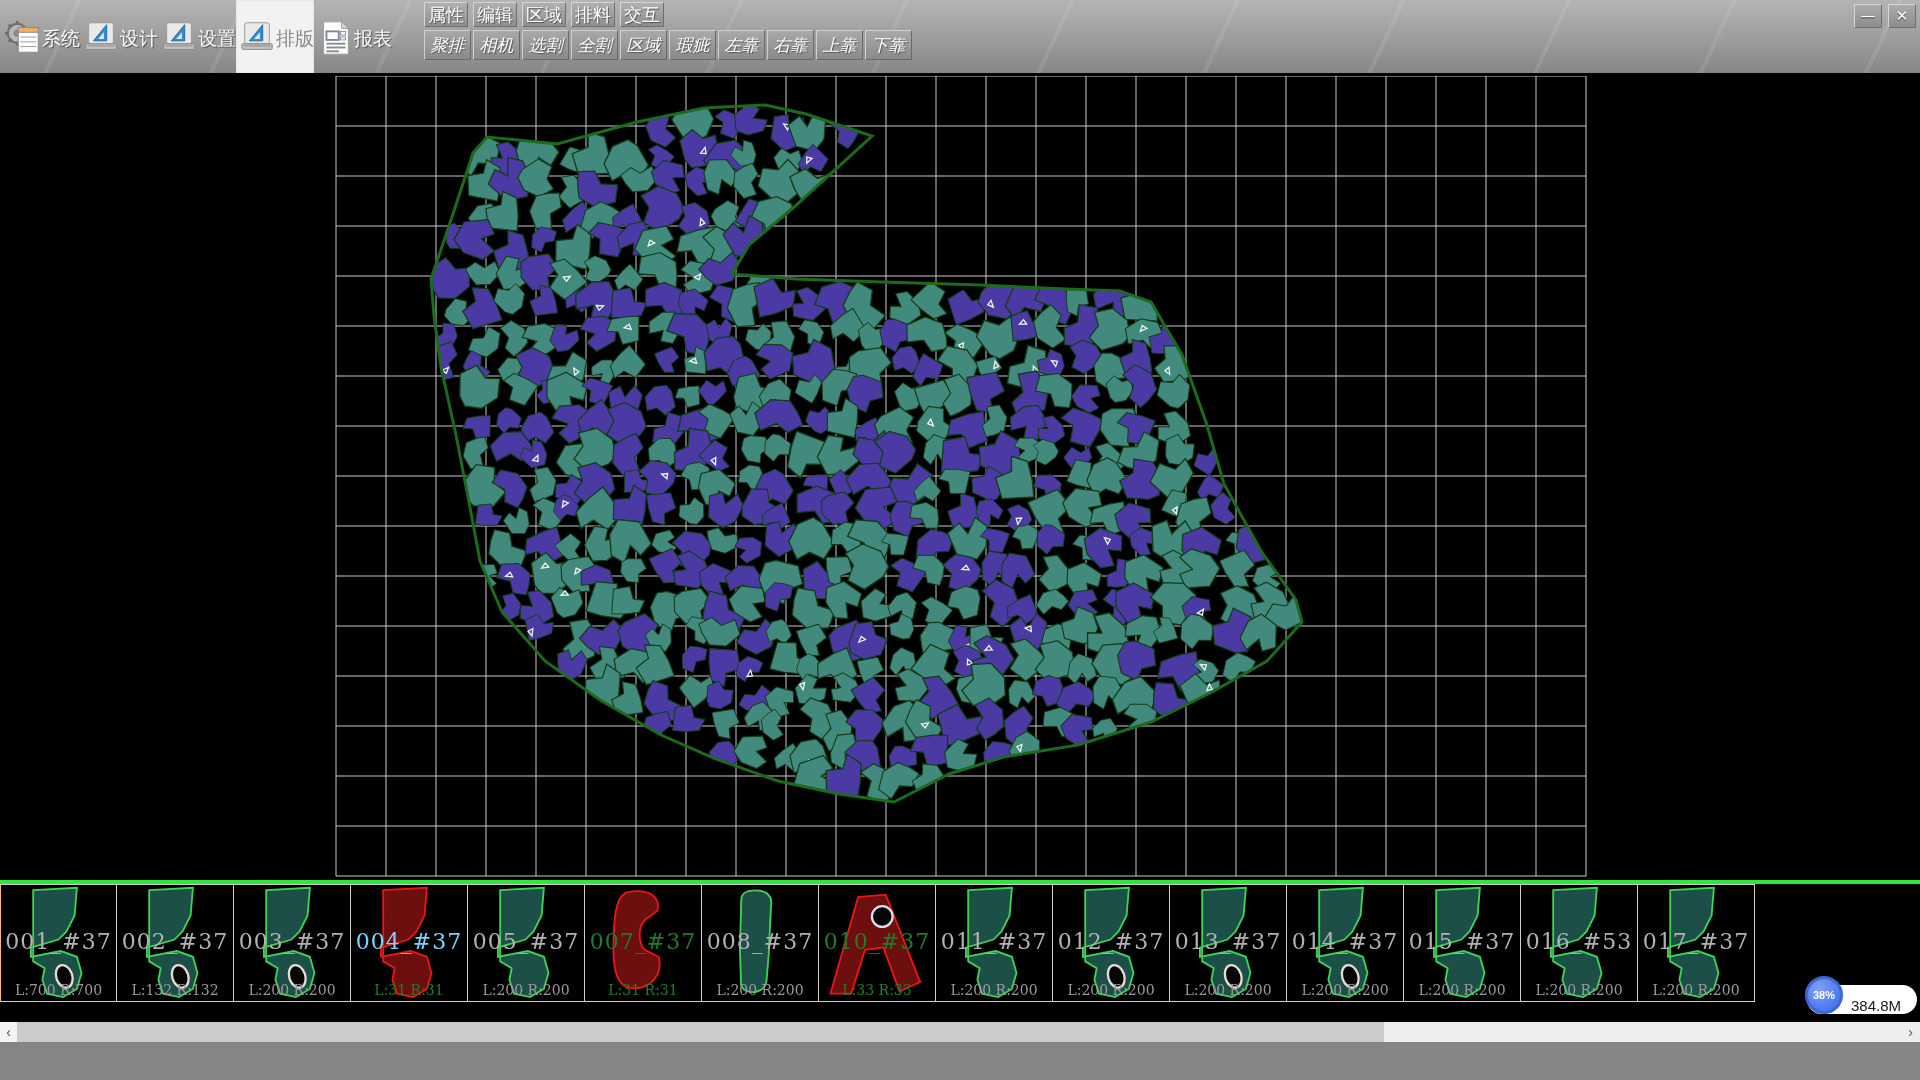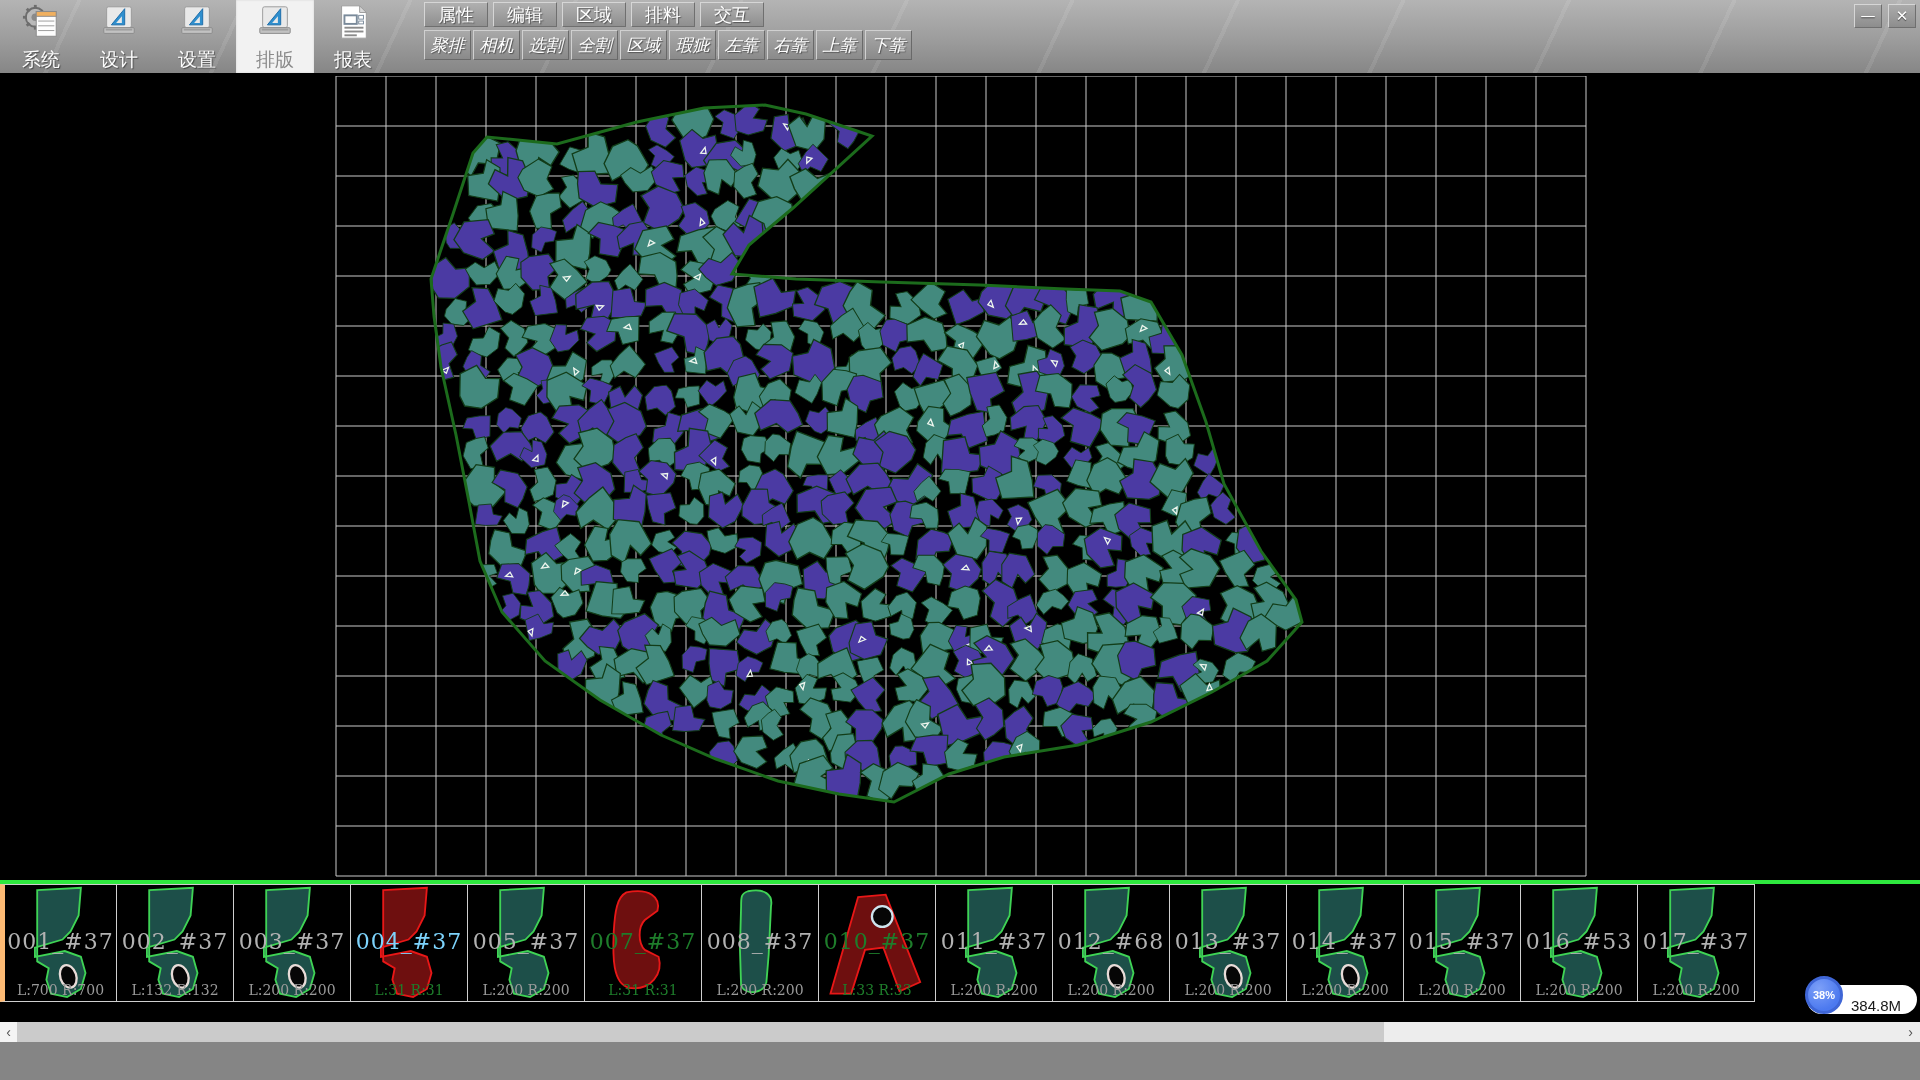--- a/index.html
+++ b/index.html
@@ -13,33 +13,33 @@
     position:absolute;left:0;top:0;width:1920px;height:73px;
     background:linear-gradient(180deg,#b4b4b4 0%,#9c9c9c 55%,#868686 100%);
     z-index:5;
   }
   .toolbar::after{
     content:"";position:absolute;inset:0;pointer-events:none;
     background:repeating-linear-gradient(115deg,rgba(255,255,255,0) 0 70px,rgba(255,255,255,.09) 70px 74px,rgba(255,255,255,0) 74px 150px);
   }
   #nav-tabs{position:absolute;left:2px;top:0;height:73px;display:flex;z-index:2;}
   .nav-tile{
-    width:78px;height:73px;display:flex;flex-direction:column;align-items:center;
-    justify-content:space-between;padding-top:3px;box-sizing:border-box;cursor:default;
+    width:78px;height:73px;display:flex;flex-direction:row;align-items:center;
+    justify-content:flex-end;padding-top:3px;box-sizing:border-box;cursor:default;
   }
   .nav-tile .nt-icon{width:38px;height:38px;}
   .nav-tile .nt-label{
     font-size:19px;color:#fdfdfd;text-shadow:1px 1px 1px rgba(70,70,70,.9);margin-top:1px;
   }
   .nav-tile.active{background:#f2f2f2;box-shadow:inset 0 0 2px rgba(0,0,0,.15);}
   .nav-tile.active .nt-label{color:#8a8a8a;text-shadow:none;}
   .menu-stack{position:absolute;left:424px;top:0;z-index:2;}
   #menu-row1{display:flex;gap:5px;margin-top:2px;}
   .menu-tab{
-    width:64px;height:25px;line-height:24px;text-align:center;font-size:18px;color:#fff;
+    width:44px;height:25px;line-height:24px;text-align:center;font-size:18px;color:#fff;
     text-shadow:1px 1px 1px rgba(70,70,70,.85);
     background:linear-gradient(180deg,#b0b0b0,#8f8f8f);
     border:1px solid;border-color:#d6d6d6 #6f6f6f #6f6f6f #d6d6d6;box-sizing:border-box;
   }
   #menu-row2{display:flex;gap:2px;margin-top:3px;font-style:italic;}
   .tool-btn{
     width:47px;height:30px;line-height:29px;text-align:center;font-size:17px;color:#fff;
     text-shadow:1px 1px 1px rgba(70,70,70,.85);
     background:linear-gradient(180deg,#a9a9a9,#8a8a8a);
     border:1px solid;border-color:#d0d0d0 #696969 #696969 #d0d0d0;box-sizing:border-box;
@@ -56,21 +56,21 @@
   
   .strip-line{position:absolute;left:0;top:880px;width:1920px;height:4px;background:#2ee83e;}
   #filmstrip{
     position:absolute;left:0;top:884px;width:1920px;height:120px;background:#000;
     display:flex;overflow:hidden;
   }
   .cell{
     position:relative;flex:0 0 117px;height:118px;box-sizing:border-box;
     border:1px solid #cfcfcf;border-left:none;background:#000;
   }
-  .cell:first-child{border-left:5px solid #fdba74;}
+  .cell:first-child{border-left:1px solid #fdba74;}
   .cell svg{position:absolute;left:0;top:0;}
   .cell .c-label{
     position:absolute;left:0;right:0;top:44px;text-align:center;
     font-family:"DejaVu Serif",serif;font-size:22px;letter-spacing:1px;
   }
   .cell .c-meta{
     position:absolute;left:0;right:0;bottom:3px;text-align:center;
     font-family:"DejaVu Serif",serif;font-size:14px;
   }
   
@@ -813,21 +813,21 @@
         <path d="M28,4 L66,2 L64,26 L57,40 L50,47 L26,54 L26,62 L52,57 L66,62 L70,76 L66,90 L54,97 L40,94 L36,82 L38,72 L28,66 Z" fill="#1d4f49" stroke="#3fd355" stroke-width="1.6"></path>
       </svg>
       <div class="c-label" style="color: rgb(178, 178, 178);">011_#37</div>
       <div class="c-meta" style="color: rgb(154, 154, 154);">L:200 R:200</div>
     </div>
     <div class="cell">
       <svg viewBox="0 0 100 100" width="115" height="116">
         <path d="M28,4 L66,2 L64,26 L57,40 L50,47 L26,54 L26,62 L52,57 L66,62 L70,76 L66,90 L54,97 L40,94 L36,82 L38,72 L28,66 Z" fill="#1d4f49" stroke="#3fd355" stroke-width="1.6"></path>
         <ellipse cx="55" cy="79" rx="7" ry="10" fill="#060606" stroke="#e8dcd8" stroke-width="2" transform="rotate(-18 55 79)"></ellipse>
       </svg>
-      <div class="c-label" style="color: rgb(178, 178, 178);">012_#68</div>
+      <div class="c-label" style="color: rgb(178, 178, 178);">012_#37</div>
       <div class="c-meta" style="color: rgb(154, 154, 154);">L:200 R:200</div>
     </div>
     <div class="cell">
       <svg viewBox="0 0 100 100" width="115" height="116">
         <path d="M28,4 L66,2 L64,26 L57,40 L50,47 L26,54 L26,62 L52,57 L66,62 L70,76 L66,90 L54,97 L40,94 L36,82 L38,72 L28,66 Z" fill="#1d4f49" stroke="#3fd355" stroke-width="1.6"></path>
         <ellipse cx="55" cy="79" rx="7" ry="10" fill="#060606" stroke="#e8dcd8" stroke-width="2" transform="rotate(-18 55 79)"></ellipse>
       </svg>
       <div class="c-label" style="color: rgb(178, 178, 178);">013_#37</div>
       <div class="c-meta" style="color: rgb(154, 154, 154);">L:200 R:200</div>
     </div>

